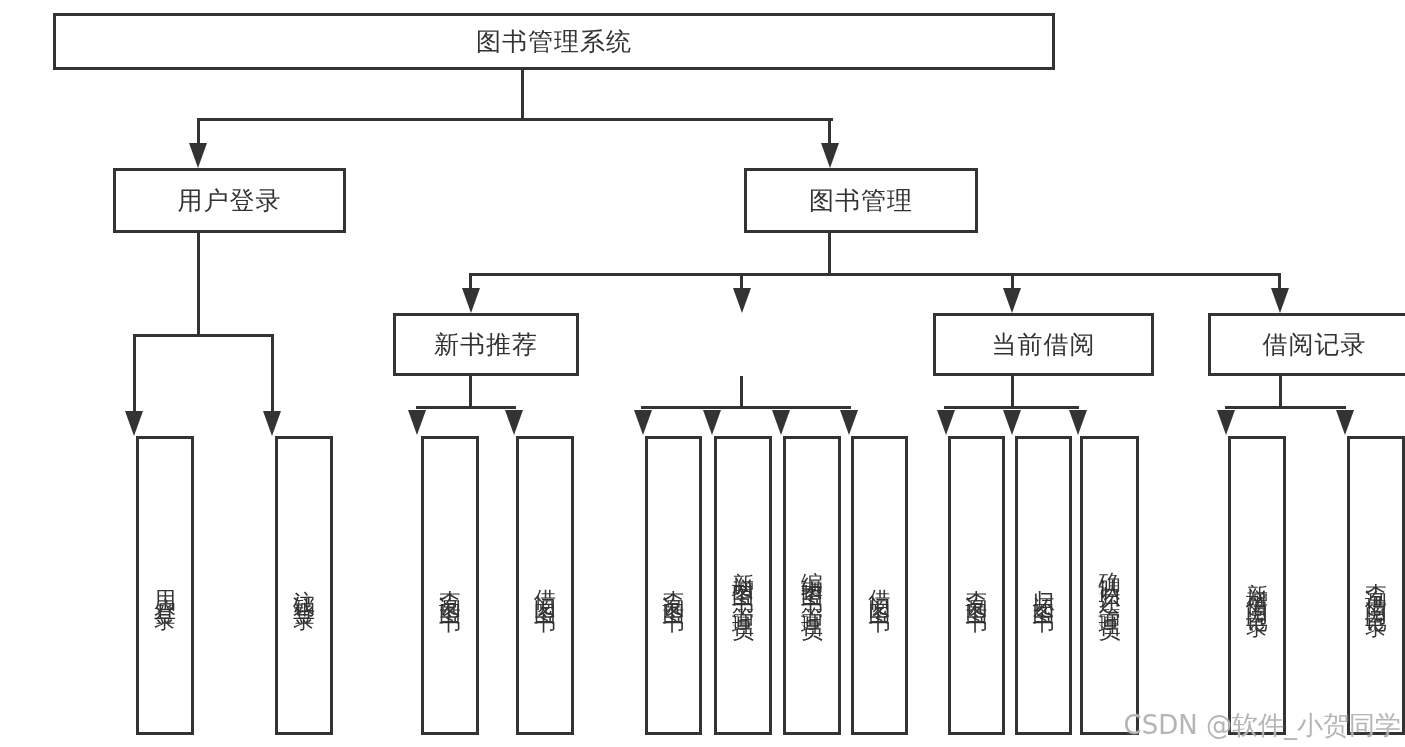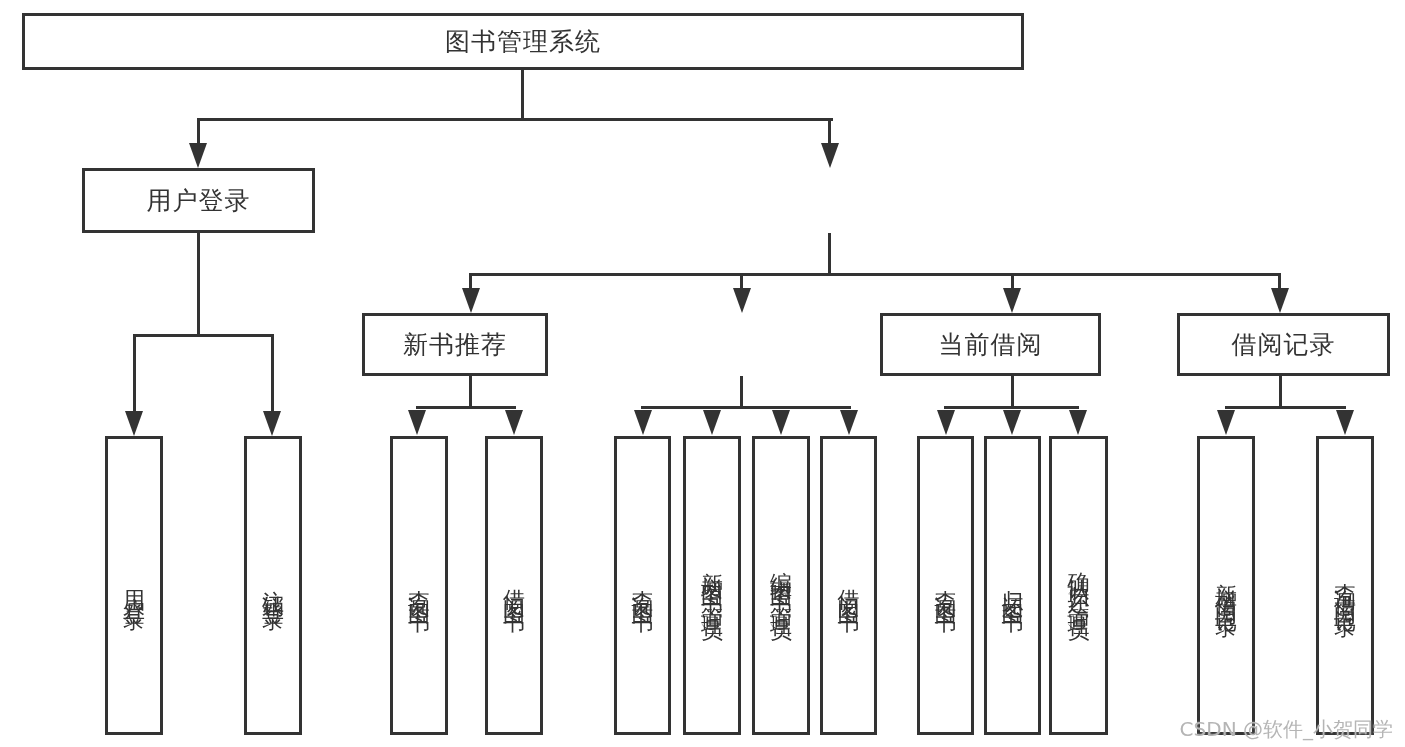--- a/index.html
+++ b/index.html
@@ -16,20 +16,21 @@
     font-family:"DejaVu Sans","Liberation Sans",sans-serif;
     overflow:hidden;
   }
   .box{
     position:absolute;
     box-sizing:border-box;
     border:3px solid var(--line);
     background:var(--box-background);
     display:flex;align-items:center;justify-content:center;
     color:var(--text);
+    margin-left:31px;
   }
   .hbox .lbl{
     font-size:25px;
     letter-spacing:1px;
     white-space:nowrap;
   }
   .vbox .lbl{
     writing-mode:vertical-rl;
     font-size:22px;
     letter-spacing:7px;
@@ -38,22 +39,22 @@
   }
   .cl{position:absolute;background:var(--line);}
   .ah{
     position:absolute;width:0;height:0;
     border-left:9px solid transparent;
     border-right:9px solid transparent;
     border-top:25px solid var(--line);
   }
   .watermark{
     position:absolute;
-    right:12px;bottom:4px;
-    font-size:20px;
+    right:4px;bottom:4px;
+    font-size:26px;
     color:var(--watermark);
     white-space:nowrap;
     text-shadow:0 0 2px rgba(255,255,255,.7);
   }
 </style>
 </head>
 <body>
 
 <div class="canvas">
 
@@ -105,25 +106,28 @@
   <div class="ah" style="left:1217px;top:410px"></div>
   <div class="ah" style="left:1336px;top:410px"></div>
 
   <div class="box hbox" style="left:22px;top:13px;width:1002px;height:57px">
     <span class="lbl">图书管理系统</span>
   </div>
 
   <div class="box hbox" style="left:82px;top:168px;width:233px;height:65px">
     <span class="lbl">用户登录</span>
   </div>
+  <div class="box hbox" style="left:713px;top:168px;width:234px;height:65px">
+    <span class="lbl">图书管理</span>
+  </div>
 
   <div class="box hbox" style="left:362px;top:313px;width:186px;height:63px">
     <span class="lbl">新书推荐</span>
   </div>
-  <div class="box hbox" style="left:880px;top:313px;width:221px;height:63px">
+  <div class="box hbox" style="left:902px;top:313px;width:221px;height:63px">
     <span class="lbl">当前借阅</span>
   </div>
   <div class="box hbox" style="left:1177px;top:313px;width:213px;height:63px">
     <span class="lbl">借阅记录</span>
   </div>
 
   <div class="box vbox" style="left:105px;top:436px;width:58px;height:299px">
     <span class="lbl">用户登录</span>
   </div>
   <div class="box vbox" style="left:244px;top:436px;width:58px;height:299px">

